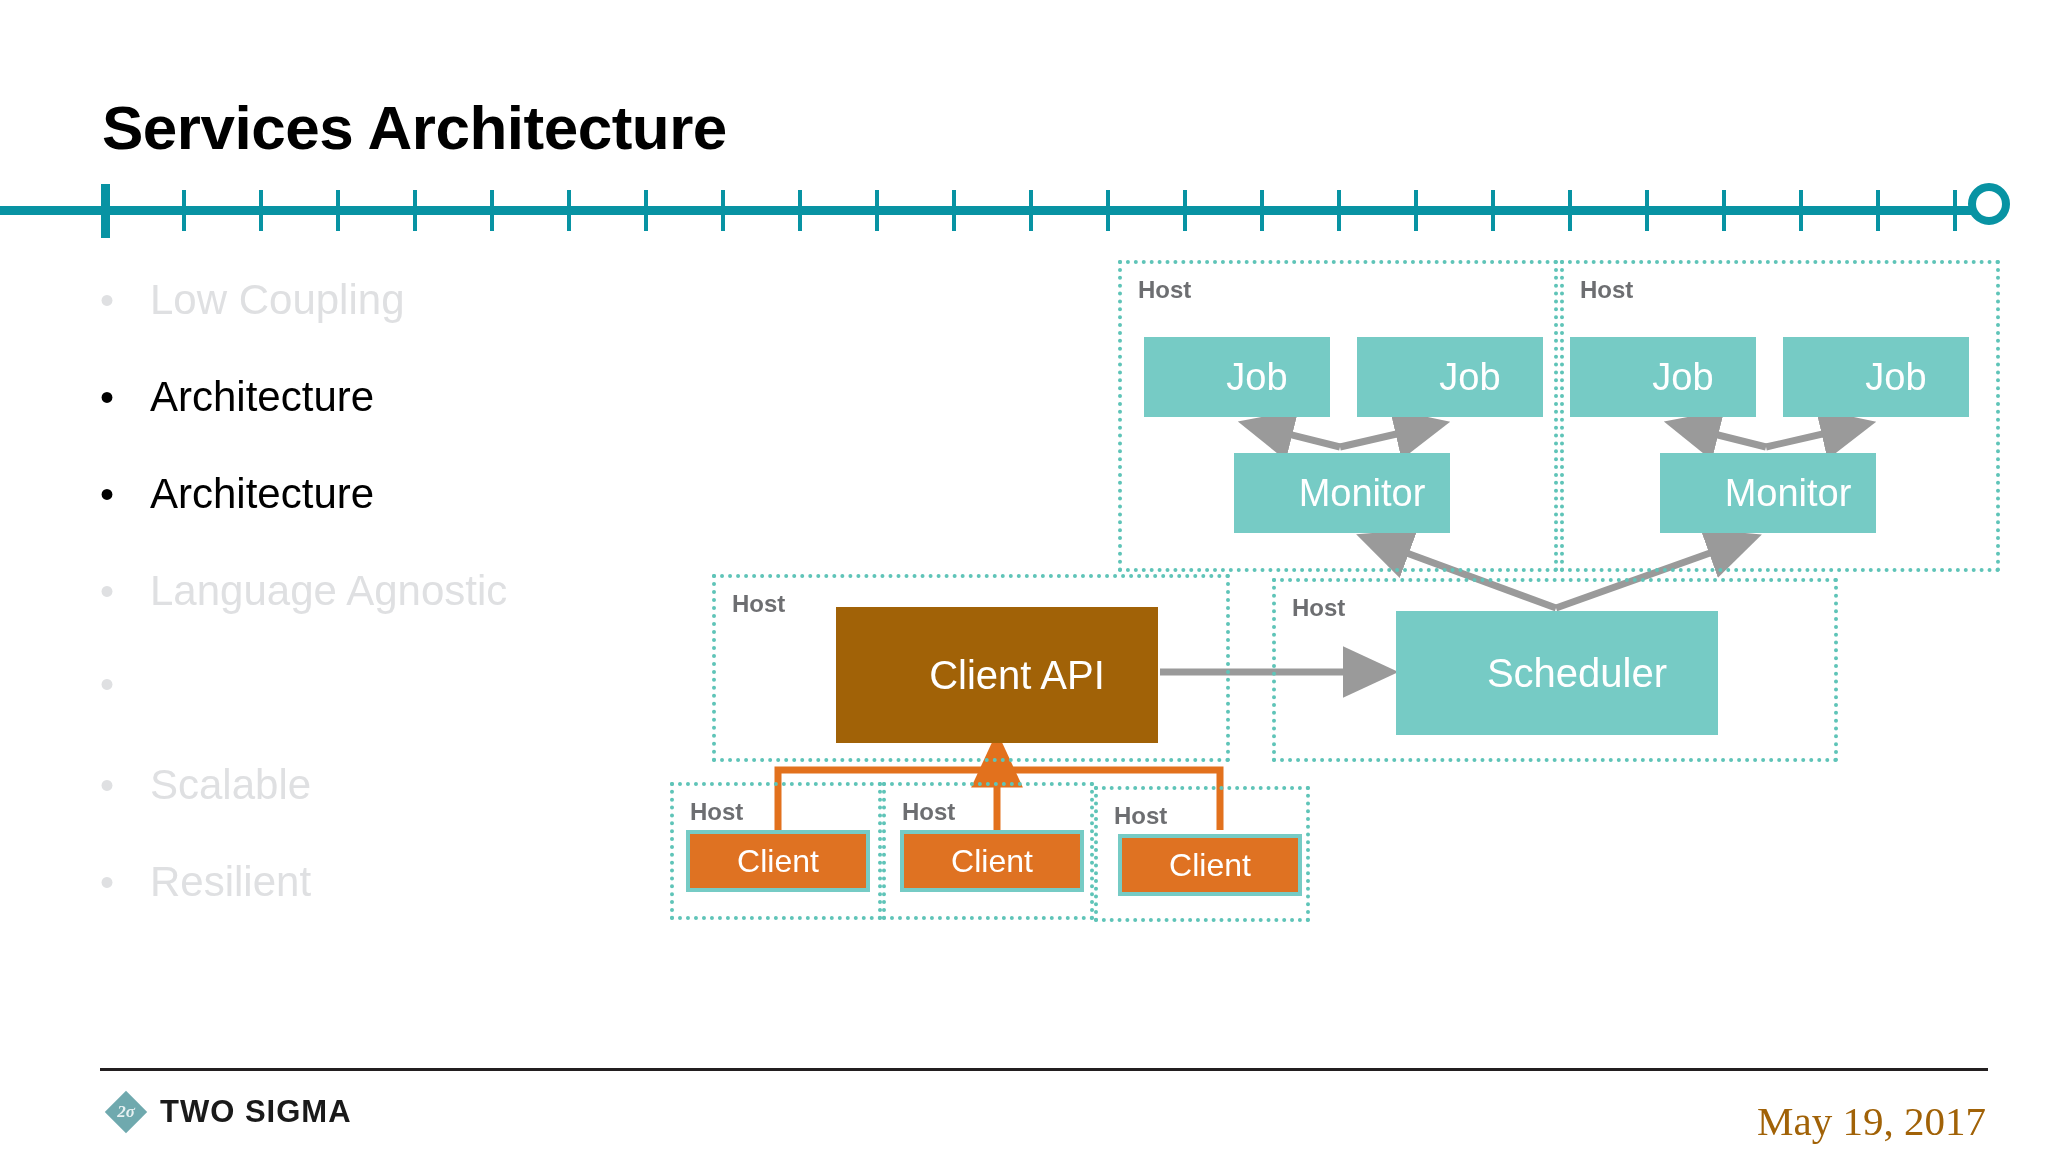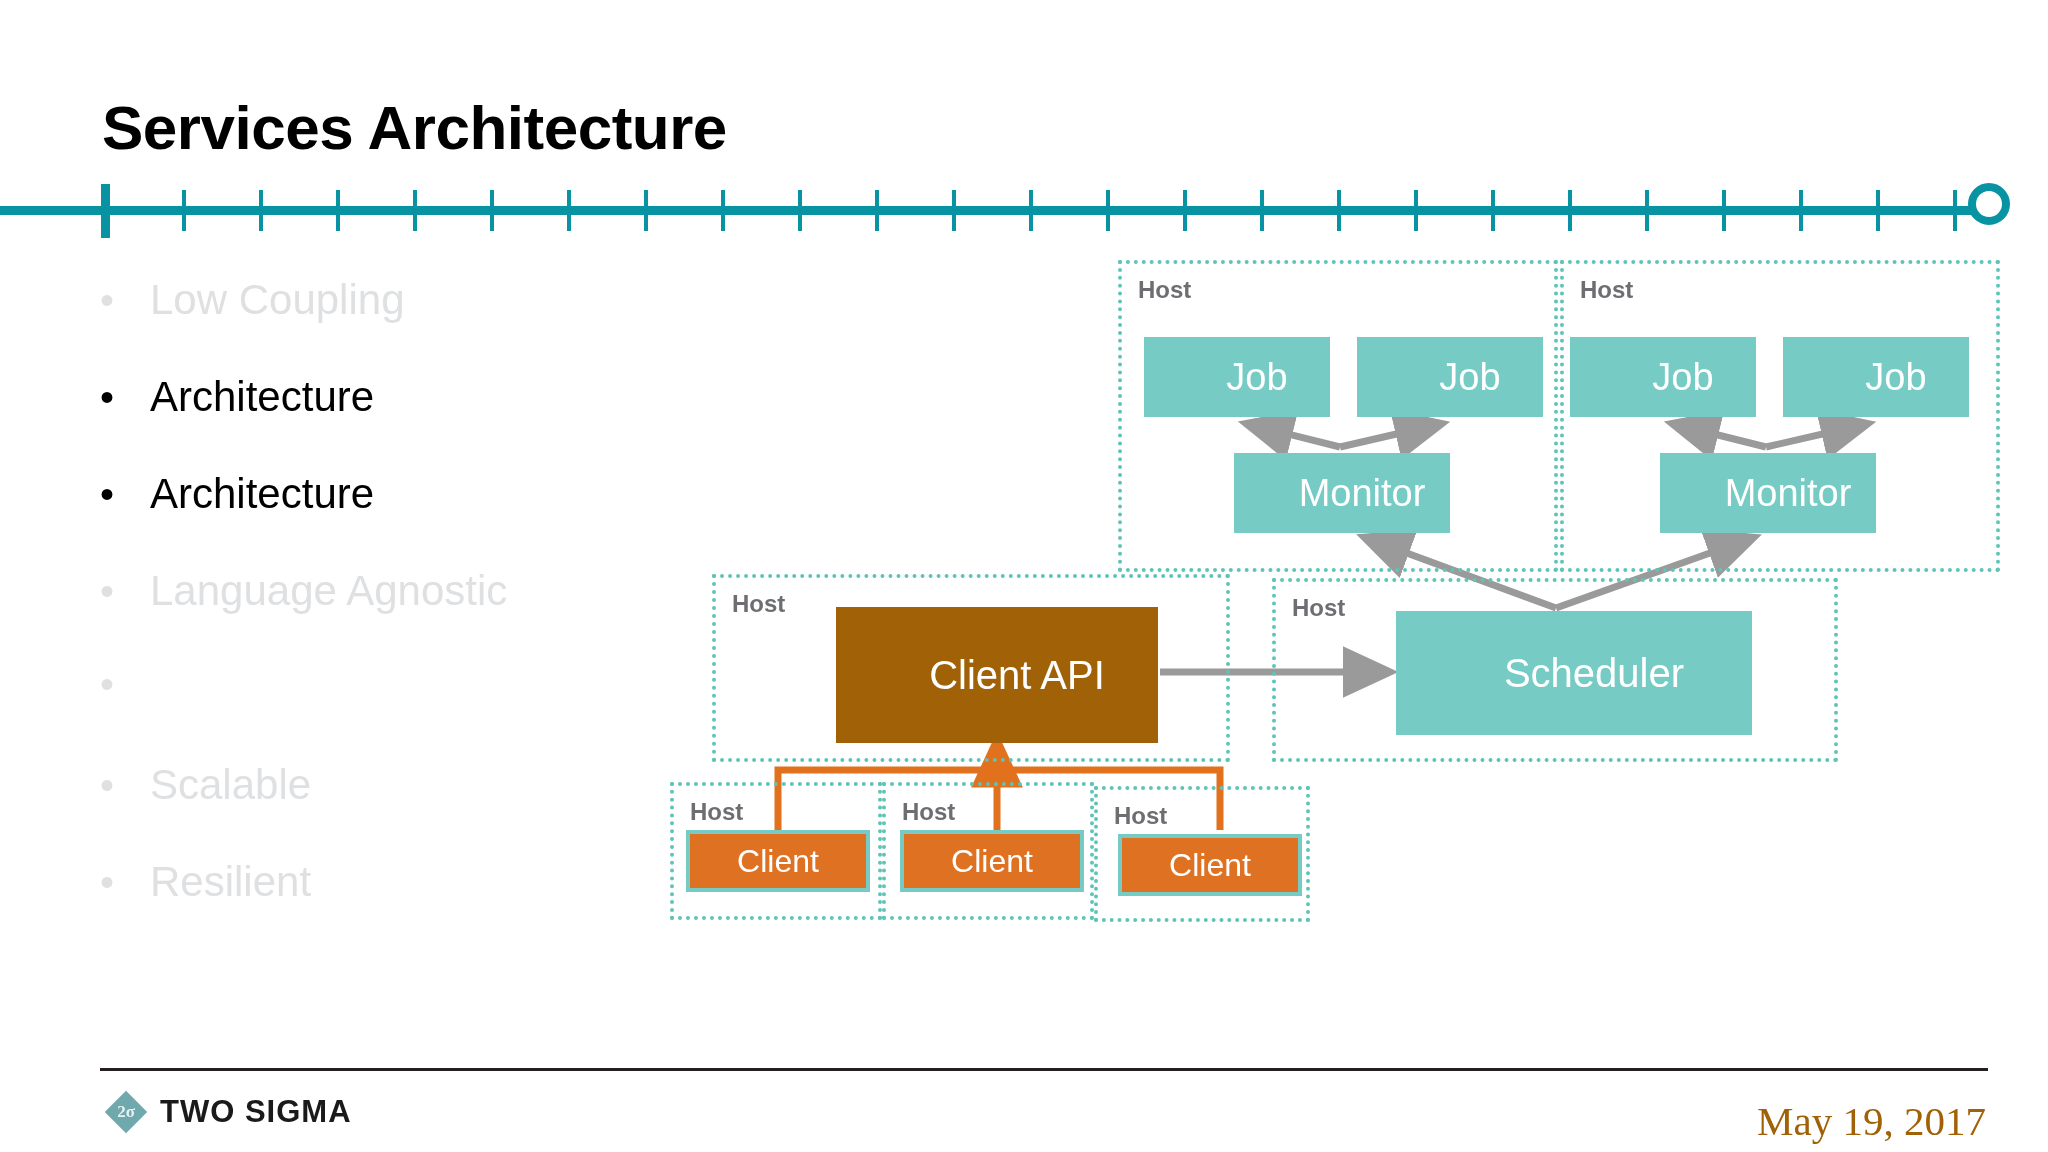--- a/index.html
+++ b/index.html
@@ -157,20 +157,21 @@
     left: 104px;
     top: 1090px;
     display: flex;
     align-items: center;
   }
   .logo-mark {
     position: relative;
     width: 44px;
     height: 44px;
     flex: 0 0 44px;
+    font-style: italic;
   }
   .logo-diamond {
     position: absolute;
     left: 7px;
     top: 7px;
     width: 30px;
     height: 30px;
     background: #6FA9AE;
     transform: rotate(45deg);
   }
@@ -327,21 +328,21 @@
       </div>
 
     <div id="diagram-nodes">
         <div class="node teal" style="left: 1144px; top: 337px; width: 186px; height: 80px; font-size: 38px; color: rgb(255, 255, 255); background: rgb(118, 203, 197);">Job</div>
         <div class="node teal" style="left: 1357px; top: 337px; width: 186px; height: 80px; font-size: 38px; color: rgb(255, 255, 255); background: rgb(118, 203, 197);">Job</div>
         <div class="node teal" style="left: 1570px; top: 337px; width: 186px; height: 80px; font-size: 38px; color: rgb(255, 255, 255); background: rgb(118, 203, 197);">Job</div>
         <div class="node teal" style="left: 1783px; top: 337px; width: 186px; height: 80px; font-size: 38px; color: rgb(255, 255, 255); background: rgb(118, 203, 197);">Job</div>
         <div class="node teal" style="left: 1234px; top: 453px; width: 216px; height: 80px; font-size: 38px; color: rgb(255, 255, 255); background: rgb(118, 203, 197);">Monitor</div>
         <div class="node teal" style="left: 1660px; top: 453px; width: 216px; height: 80px; font-size: 38px; color: rgb(255, 255, 255); background: rgb(118, 203, 197);">Monitor</div>
         <div class="node teal" style="left: 836px; top: 607px; width: 322px; height: 136px; font-size: 40px; color: rgb(255, 255, 255); background: #a16207;">Client API</div>
-        <div class="node teal" style="left: 1396px; top: 611px; width: 356px; height: 124px; font-size: 40px; color: rgb(255, 255, 255); background: rgb(118, 203, 197);">Scheduler</div>
+        <div class="node teal" style="left: 1396px; top: 611px; width: 322px; height: 124px; font-size: 40px; color: rgb(255, 255, 255); background: rgb(118, 203, 197);">Scheduler</div>
         <div class="node orange" style="left: 686px; top: 830px; width: 184px; height: 62px; font-size: 32px; color: rgb(255, 255, 255); background: rgb(223, 114, 34); border-color: rgb(118, 203, 197);">Client</div>
         <div class="node orange" style="left: 900px; top: 830px; width: 184px; height: 62px; font-size: 32px; color: rgb(255, 255, 255); background: rgb(223, 114, 34); border-color: rgb(118, 203, 197);">Client</div>
         <div class="node orange" style="left: 1118px; top: 834px; width: 184px; height: 62px; font-size: 32px; color: rgb(255, 255, 255); background: rgb(223, 114, 34); border-color: rgb(118, 203, 197);">Client</div>
       </div>
   </div>
 
   <div class="footer-rule"></div>
   <div class="footer-logo">
     <div class="logo-mark">
       <div class="logo-diamond"></div>

